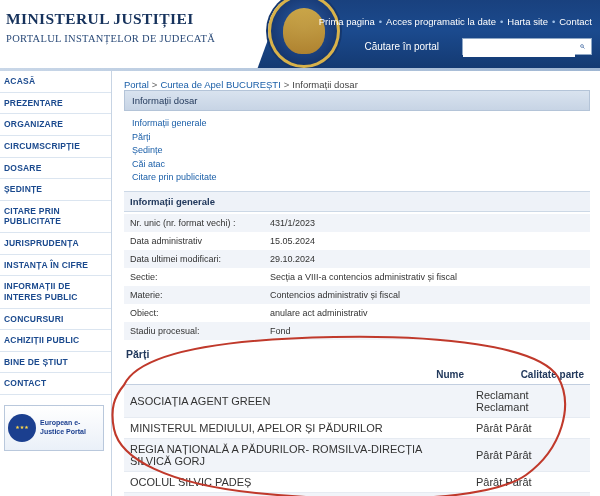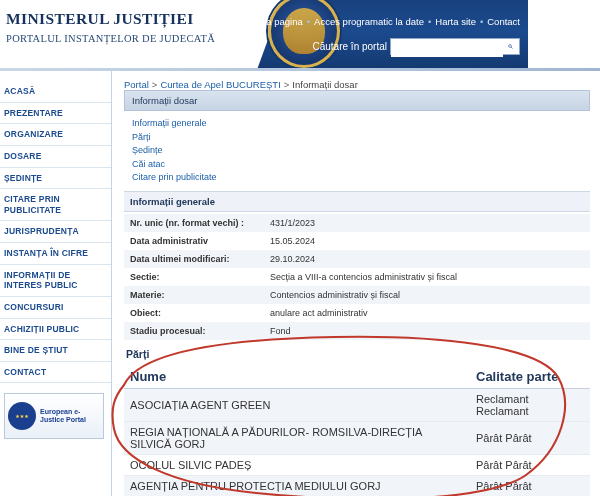--- a/index.html
+++ b/index.html
@@ -7,21 +7,21 @@
     margin: 0; padding: 0;
     width: 600px; height: 496px;
     overflow: hidden;
     background: #ffffff;
     font-family: "Liberation Sans", sans-serif;
   }
 
   
   .header {
     position: relative;
-    width: 528px; height: 68px;
+    width: 600px; height: 68px;
     background: linear-gradient(to bottom, #19417e 0%, #1b4a8e 45%, #143a72 100%);
     overflow: hidden;
   }
   .header .band {
     position: absolute; left: 0; top: 0;
     width: 240px; height: 68px;
     background: #ffffff;
   }
   .header .band:after {
     content: "";
@@ -67,21 +67,21 @@
     font-size: 9.5px; color: #ffffff;
     white-space: nowrap;
   }
   .topnav a { color: #ffffff; text-decoration: none; }
   .topnav .sep { color: #9fc0e8; padding: 0 4px; }
   .search-wrap {
     position: absolute; right: 8px; top: 38px;
     display: flex; align-items: center;
   }
   .search-label {
-    font-size: 10px; color: #ffffff; margin-right: 3px; white-space: nowrap;
+    font-size: 10px; color: #ffffff; margin-right: 23px; white-space: nowrap;
   }
   .search-box {
     width: 130px; height: 17px;
     background: #ffffff;
     border: 1px solid #8fa8c6;
     position: relative;
   }
   .search-box input {
     width: 112px; height: 15px; border: 0; outline: none;
     font-size: 10px; padding: 0 2px;
@@ -105,21 +105,20 @@
   .page {
     display: flex;
     width: 600px;
     height: 425px;
     background: #ffffff;
   }
   .sidebar {
     width: 112px;
     background: #ffffff;
     border-right: 1px solid #c7d4e4;
-    padding-top: 10px;
   }
   .side-item {
     display: block;
     font-size: 8.5px;
     font-weight: bold;
     letter-spacing: 0.2px;
     color: #1b4a8e;
     text-decoration: none;
     padding: 5px 6px 5px 4px;
     border-bottom: 1px solid #dbe5f0;
@@ -185,31 +184,31 @@
     padding: 4px 6px;
     margin-bottom: 2px;
   }
 
   table.kv { width: 100%; border-collapse: collapse; }
   table.kv td {
     font-size: 9px; color: #333;
     padding: 4px 6px;
     vertical-align: top;
   }
-  table.kv td.k { width: 140px; color: #333; font-weight: bold; }
+  table.kv td.k { width: 140px; color: #333; }
   table.kv tr.alt td { background: #f1f4f9; }
 
   .parti-title {
     font-size: 10.5px; font-weight: bold; color: #22395c;
     padding: 8px 2px 5px 2px;
   }
   table.parti { width: 100%; border-collapse: collapse; }
   table.parti th {
-    font-size: 13px; font-weight: bold; color: #22395c;
-    text-align: left;
+    font-size: 10px; font-weight: bold; color: #22395c;
+    text-align: right;
     padding: 4px 6px;
     border-bottom: 1px solid #c3cfe0;
     background: #ffffff;
   }
   table.parti td {
     font-size: 11px; color: #333;
     padding: 4px 6px;
     border-bottom: 1px solid #e6ebf2;
     margin-left: 31px;
   }
@@ -254,20 +253,21 @@
   </div>
 </div>
 <div class="header-rule"></div>
 
 <div class="page">
 
   <div class="sidebar">
     <a class="side-item" href="#">ACASĂ</a>
     <a class="side-item" href="#">PREZENTARE</a>
     <a class="side-item" href="#">ORGANIZARE</a>
+    <a class="side-item" href="#">CIRCUMSCRIPȚIE</a>
     <a class="side-item" href="#">DOSARE</a>
     <a class="side-item" href="#">ȘEDINȚE</a>
     <a class="side-item" href="#">CITARE PRIN PUBLICITATE</a>
     <a class="side-item" href="#">JURISPRUDENȚA</a>
     <a class="side-item" href="#">INSTANȚA ÎN CIFRE</a>
     <a class="side-item" href="#">INFORMAȚII DE INTERES PUBLIC</a>
     <a class="side-item" href="#">CONCURSURI</a>
     <a class="side-item" href="#">ACHIZIȚII PUBLIC</a>
     <a class="side-item" href="#">BINE DE ȘTIUT</a>
     <a class="side-item" href="#">CONTACT</a>
@@ -335,20 +335,24 @@
     <table class="parti">
       <tbody>
           <tr>
         <th>Nume</th>
         <th class="q">Calitate parte</th>
       </tr>
       <tr class="alt">
         <td>ASOCIAȚIA AGENT GREEN</td>
         <td class="q">Reclamant Reclamant</td>
       </tr>
+      <tr>
+        <td>MINISTERUL MEDIULUI, APELOR ȘI PĂDURILOR</td>
+        <td class="q">Pârât Pârât</td>
+      </tr>
       <tr class="alt">
         <td>REGIA NAȚIONALĂ A PĂDURILOR- ROMSILVA-DIRECȚIA SILVICĂ GORJ</td>
         <td class="q">Pârât Pârât</td>
       </tr>
       <tr>
         <td>OCOLUL SILVIC PADEȘ</td>
         <td class="q">Pârât Pârât</td>
       </tr>
       <tr class="alt">
         <td>AGENȚIA PENTRU PROTECȚIA MEDIULUI GORJ</td>

